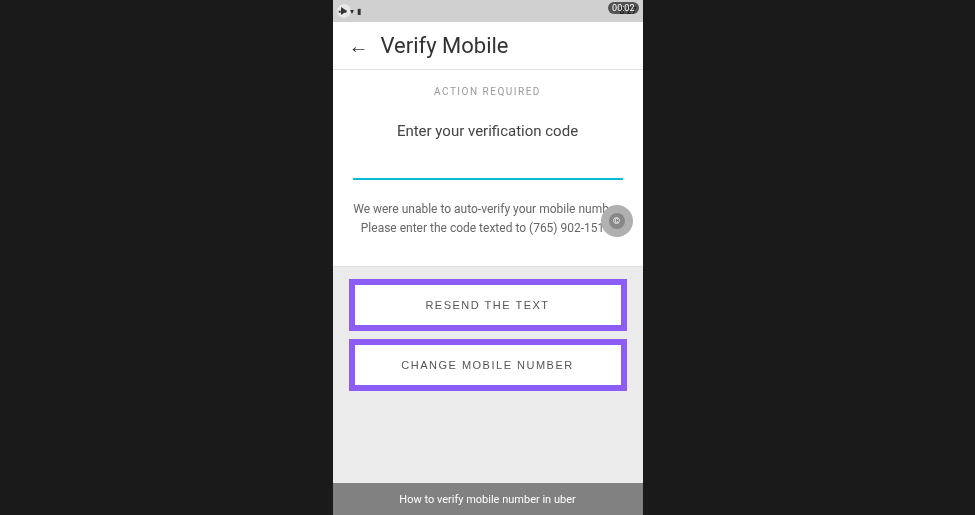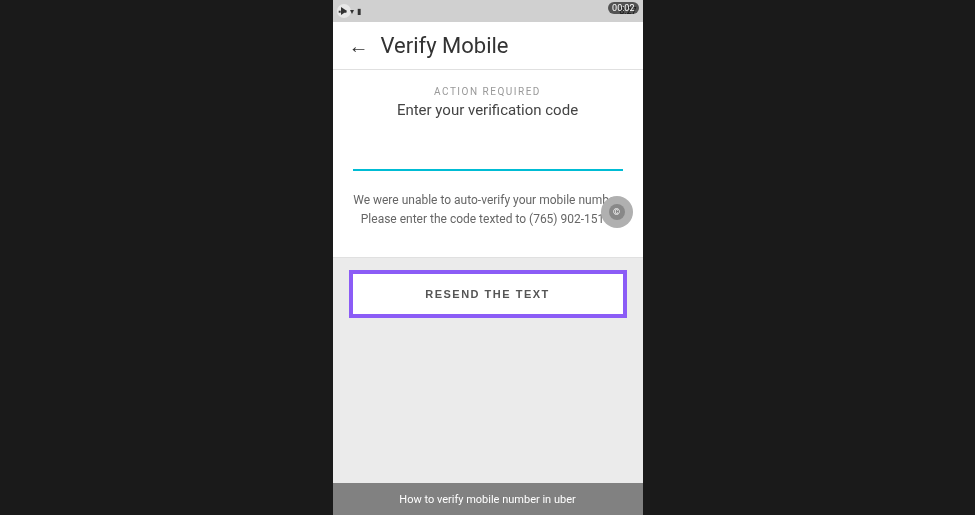--- a/index.html
+++ b/index.html
@@ -131,27 +131,27 @@
       flex-direction: column;
       align-items: center;
       border-bottom: 1px solid #e0e0e0;
     }
 
     .action-required-label {
       font-size: 10px;
       color: #999;
       letter-spacing: 1.5px;
       text-transform: uppercase;
-      margin-bottom: 4px;
+      margin-bottom: 25px;
     }
 
     .verification-title {
       font-size: 15px;
       color: #444;
-      margin-bottom: 24px;
+      margin-bottom: 12px;
       text-align: center;
     }
 
     .code-input-container {
       width: 100%;
       margin-bottom: 20px;
       position: relative;
     }
 
     .code-input {
@@ -213,24 +213,24 @@
       padding: 12px 16px;
       display: flex;
       flex-direction: column;
       gap: 8px;
       background: #ebebeb;
     }
 
     .action-btn {
       width: 100%;
       background: #fff;
-      border: 4px solid #8b5cf6;
+      border: 6px solid #8b5cf6;
       padding: 14px 16px;
       font-size: 11px;
-      font-weight: 700;
+      font-weight: 400;
       letter-spacing: 1.5px;
       text-transform: uppercase;
       color: #555;
       cursor: pointer;
     }
 
     
     .bottom-overlay {
       position: absolute;
       bottom: 0;
@@ -297,20 +297,21 @@
         <div class="uber-logo">
           <div class="uber-logo-inner">
             <span style="color:#fff;font-size:9px;font-weight:bold;">©</span>
           </div>
         </div>
       </div>
     </div>
 
     <div class="buttons-area">
       <button class="action-btn">RESEND THE TEXT</button>
+      <button class="action-btn">CHANGE MOBILE NUMBER</button>
     </div>
   </div>
 
   <div class="bottom-overlay">
     <span class="bottom-text">How to verify mobile number in uber</span>
   </div>
 
 </div>
 
 <div class="side-panel"></div>

